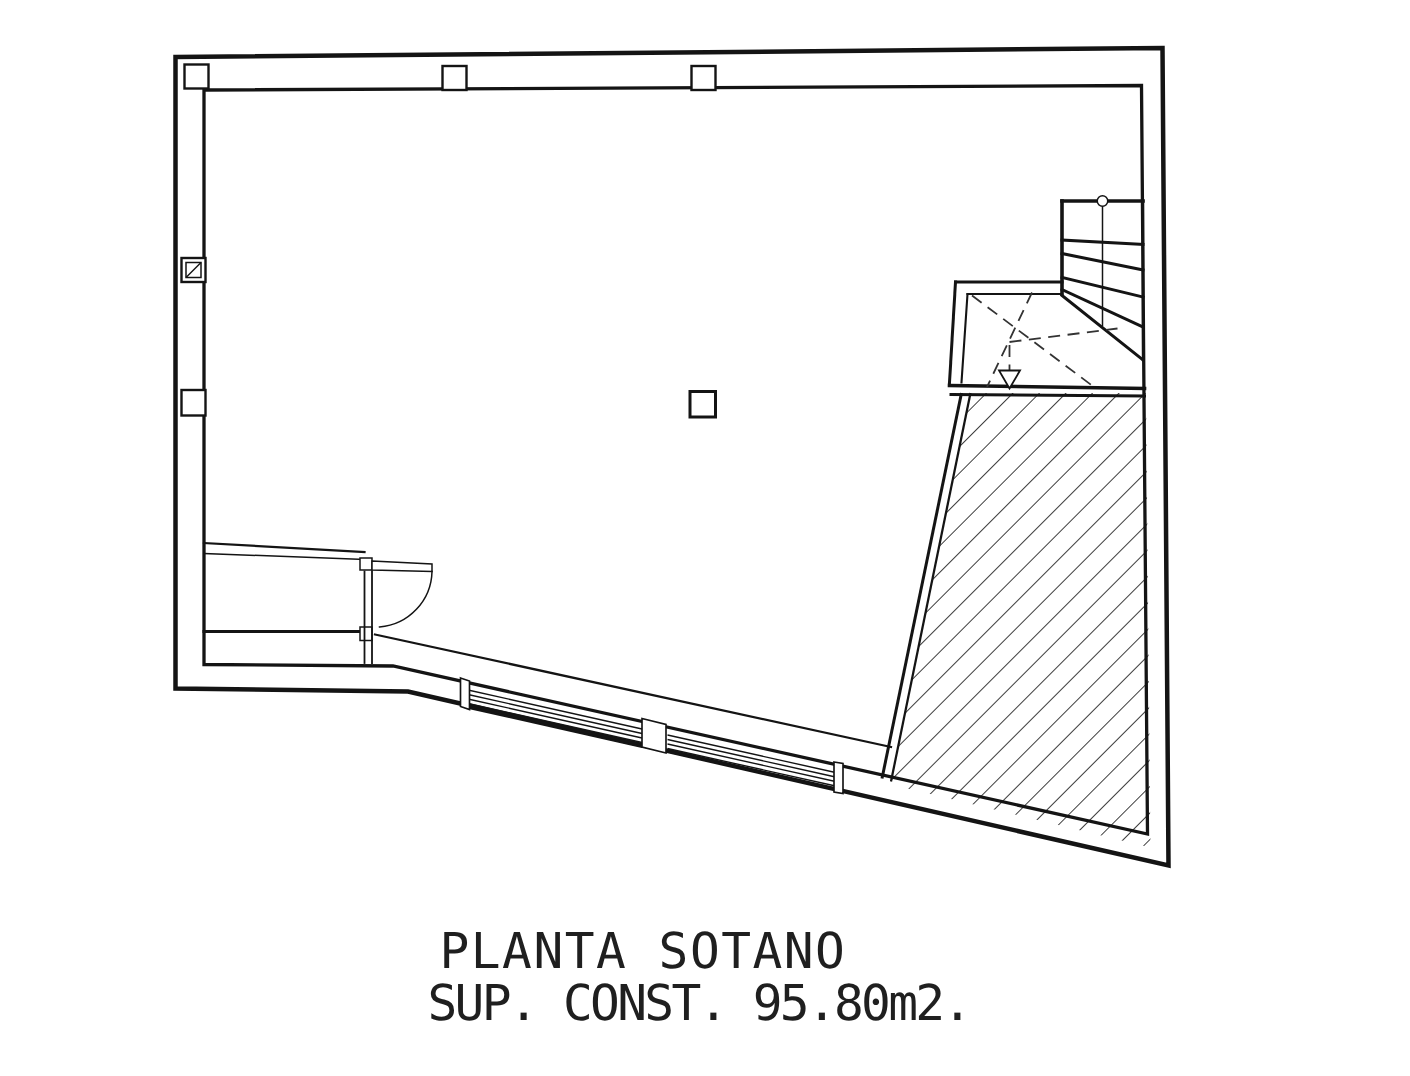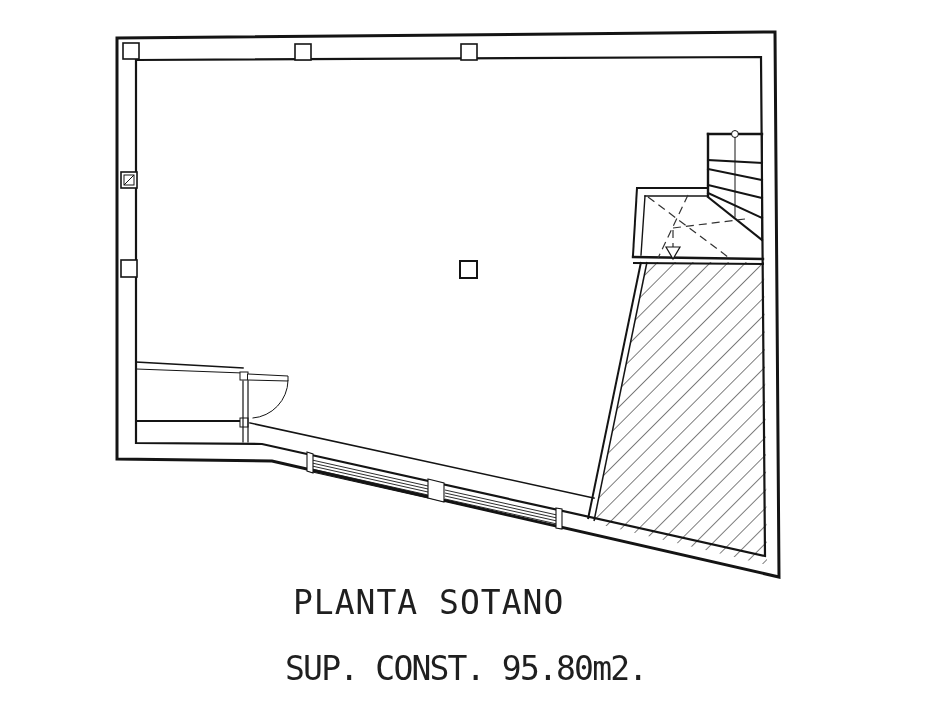--- a/index.html
+++ b/index.html
@@ -12,21 +12,21 @@
   }
   #plan-svg{position:absolute;left:0;top:0;}
   .cad-text{
     position:absolute;
     color:#1f1f1f;
     font-size:33px;
     line-height:1;
     white-space:pre;
     font-family:"DejaVu Sans Mono", monospace;
   }
-  #plan-title{left:293px;top:586px;letter-spacing:1px;}
+  #plan-title{left:293px;top:617px;letter-spacing:1px;}
   #plan-area{left:285px;top:652px;letter-spacing:-1.8px;}
 </style>
 </head>
 <body>
 
 <div id="page">
 
 <svg id="plan-svg" width="940" height="717" viewBox="0 0 940 717">
   <defs>
     <pattern id="hatch" patternUnits="userSpaceOnUse" width="12.5" height="12.5" patternTransform="rotate(45)">

